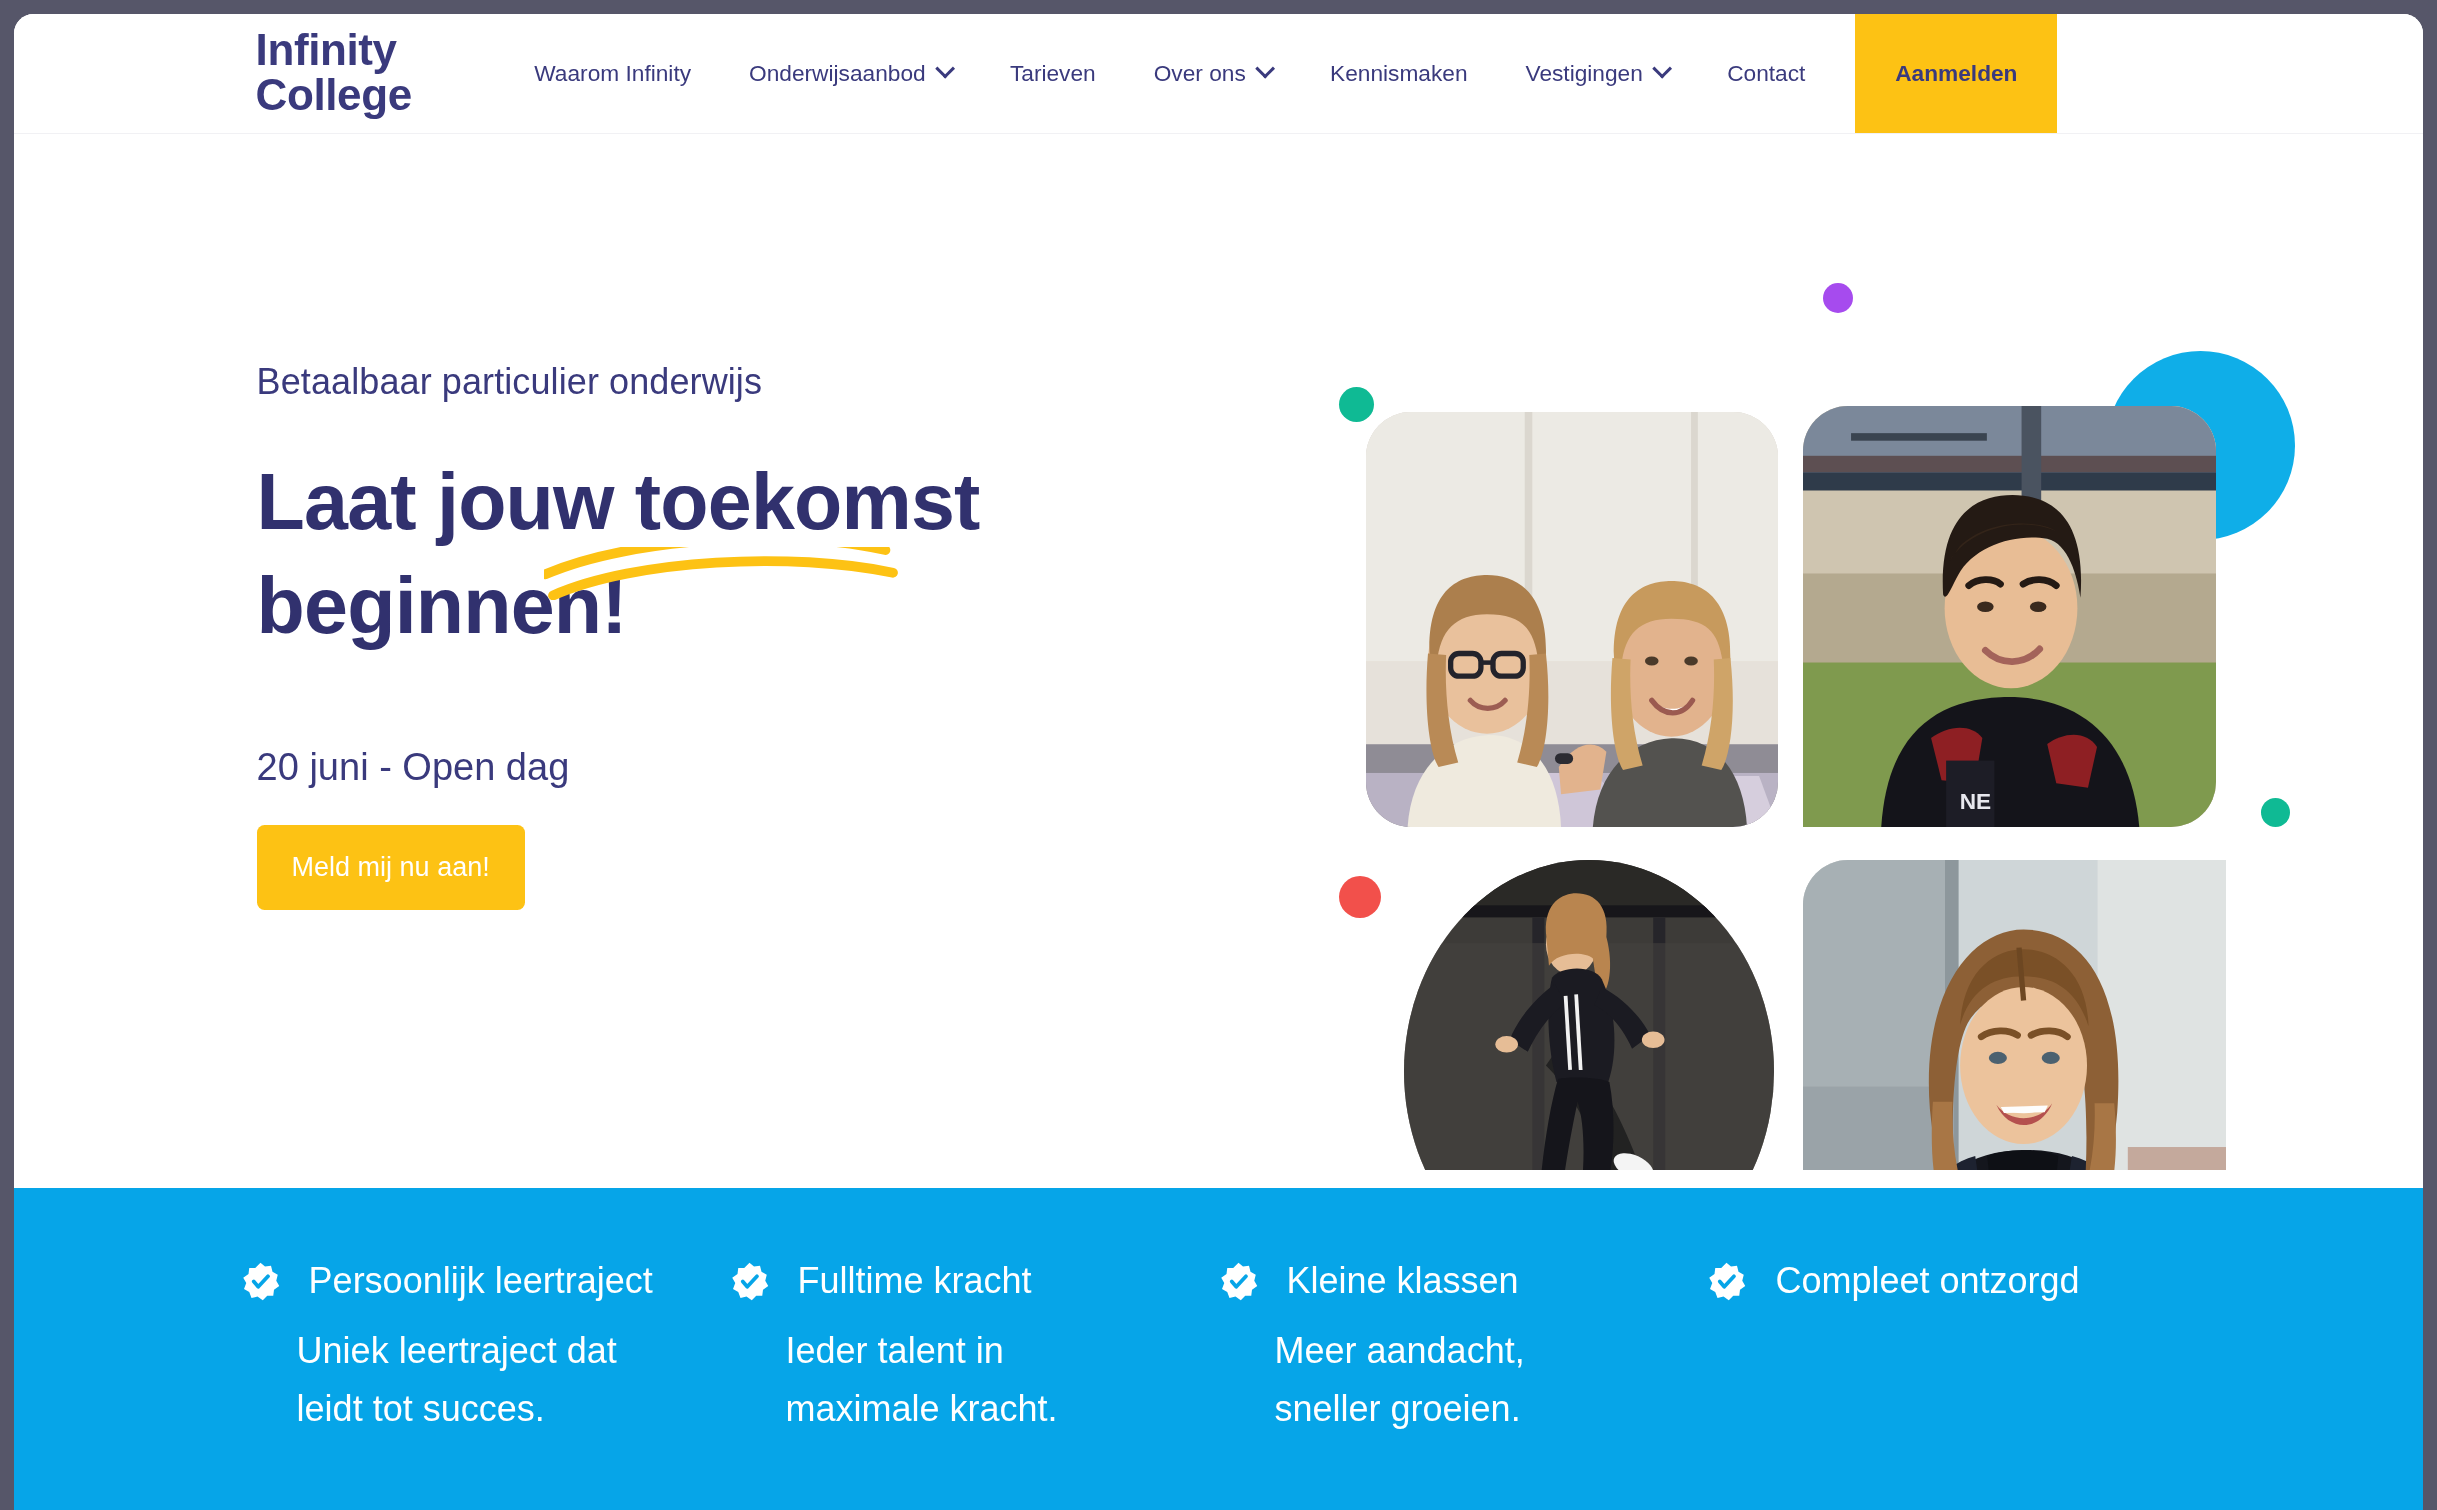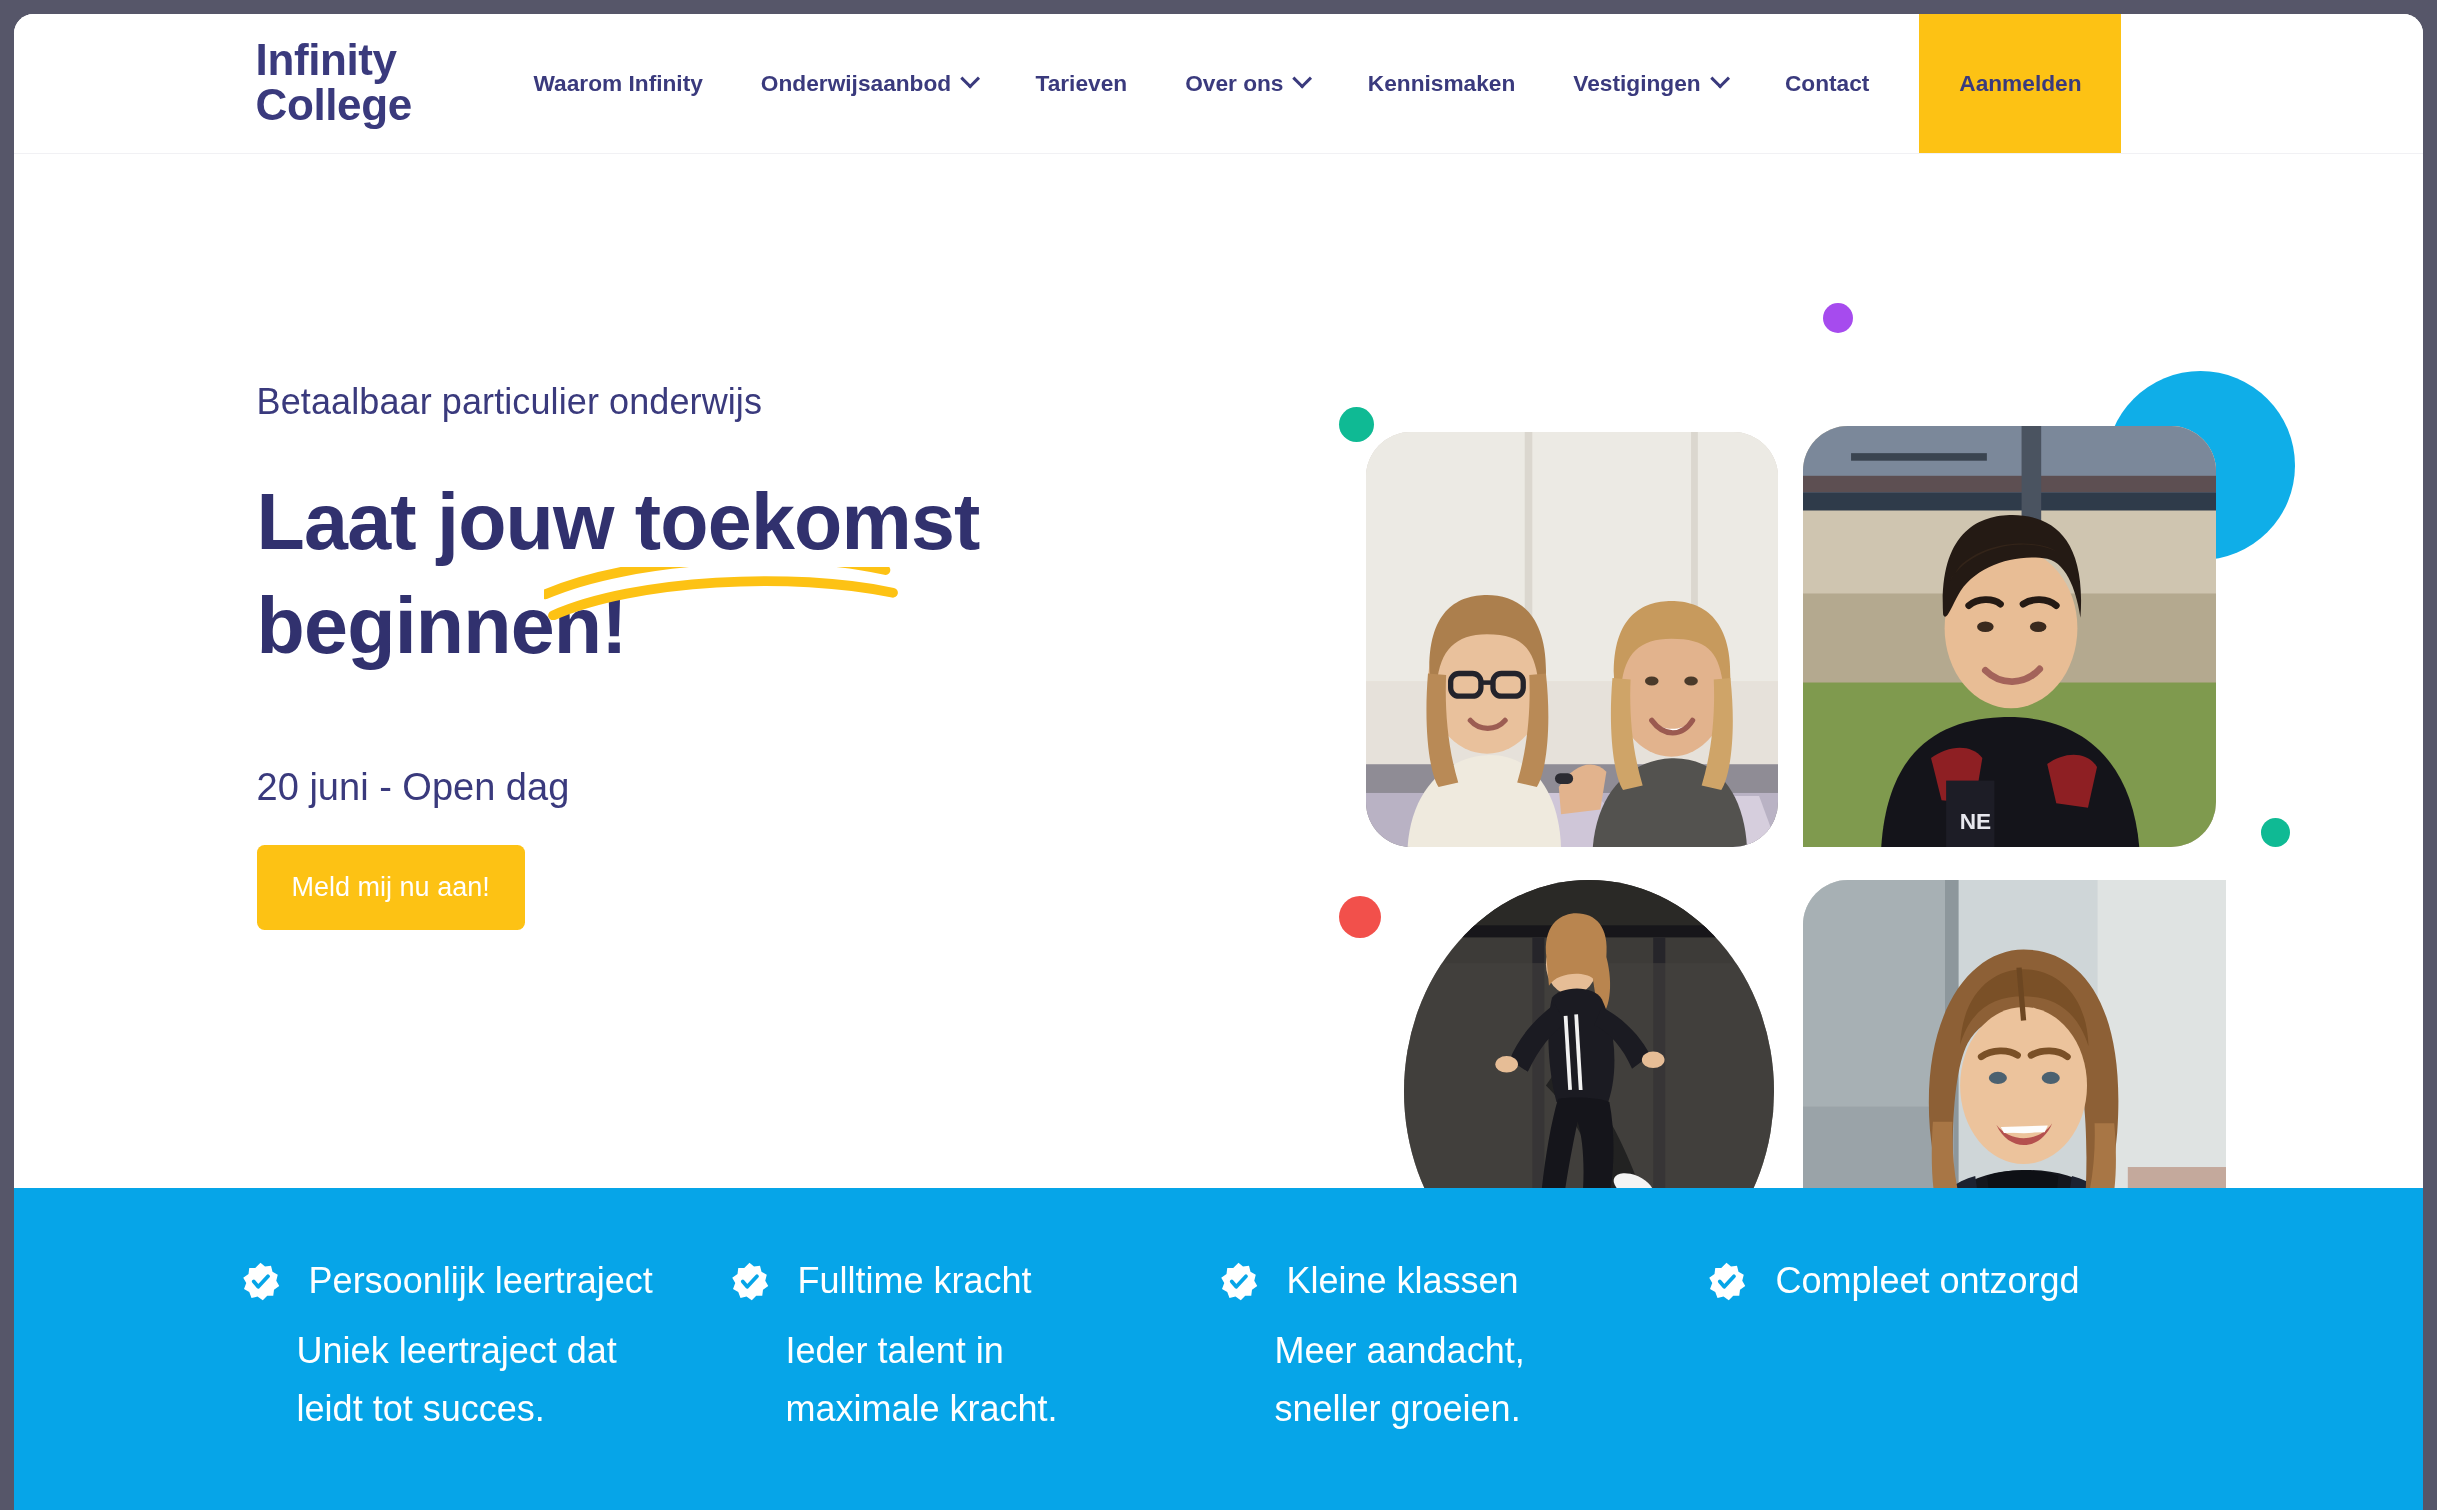--- a/index.html
+++ b/index.html
@@ -24,21 +24,21 @@
     width: 100%;
     height: 100%;
     background: #ffffff;
     border-radius: 19.6px 19.6px 0 0;
     overflow: hidden;
   }
 
   
   #header {
     position: relative;
-    height: 140px;
+    height: 120px;
     background: #ffffff;
     display: flex;
     align-items: stretch;
     border-bottom: 1.5px solid #f1f1f4;
     z-index: 30;
   }
   #logo {
     display: flex;
     align-items: center;
     margin-left: 242px;
@@ -60,21 +60,21 @@
     padding-left: 22.7px;
     gap: 0;
   }
   .nav-item {
     display: flex;
     align-items: center;
     gap: 12px;
     padding: 0 29px;
     color: #3a3a7d;
     font-size: 22.7px;
-    font-weight: 700;
+    font-weight: 400;
     white-space: nowrap;
     cursor: pointer;
   }
   .chev {
     display: inline-block;
     width: 14.3px;
     height: 14.3px;
     border-right: 3px solid #3a3a7d;
     border-bottom: 3px solid #3a3a7d;
     transform: rotate(45deg) translate(-3px,-3px);

